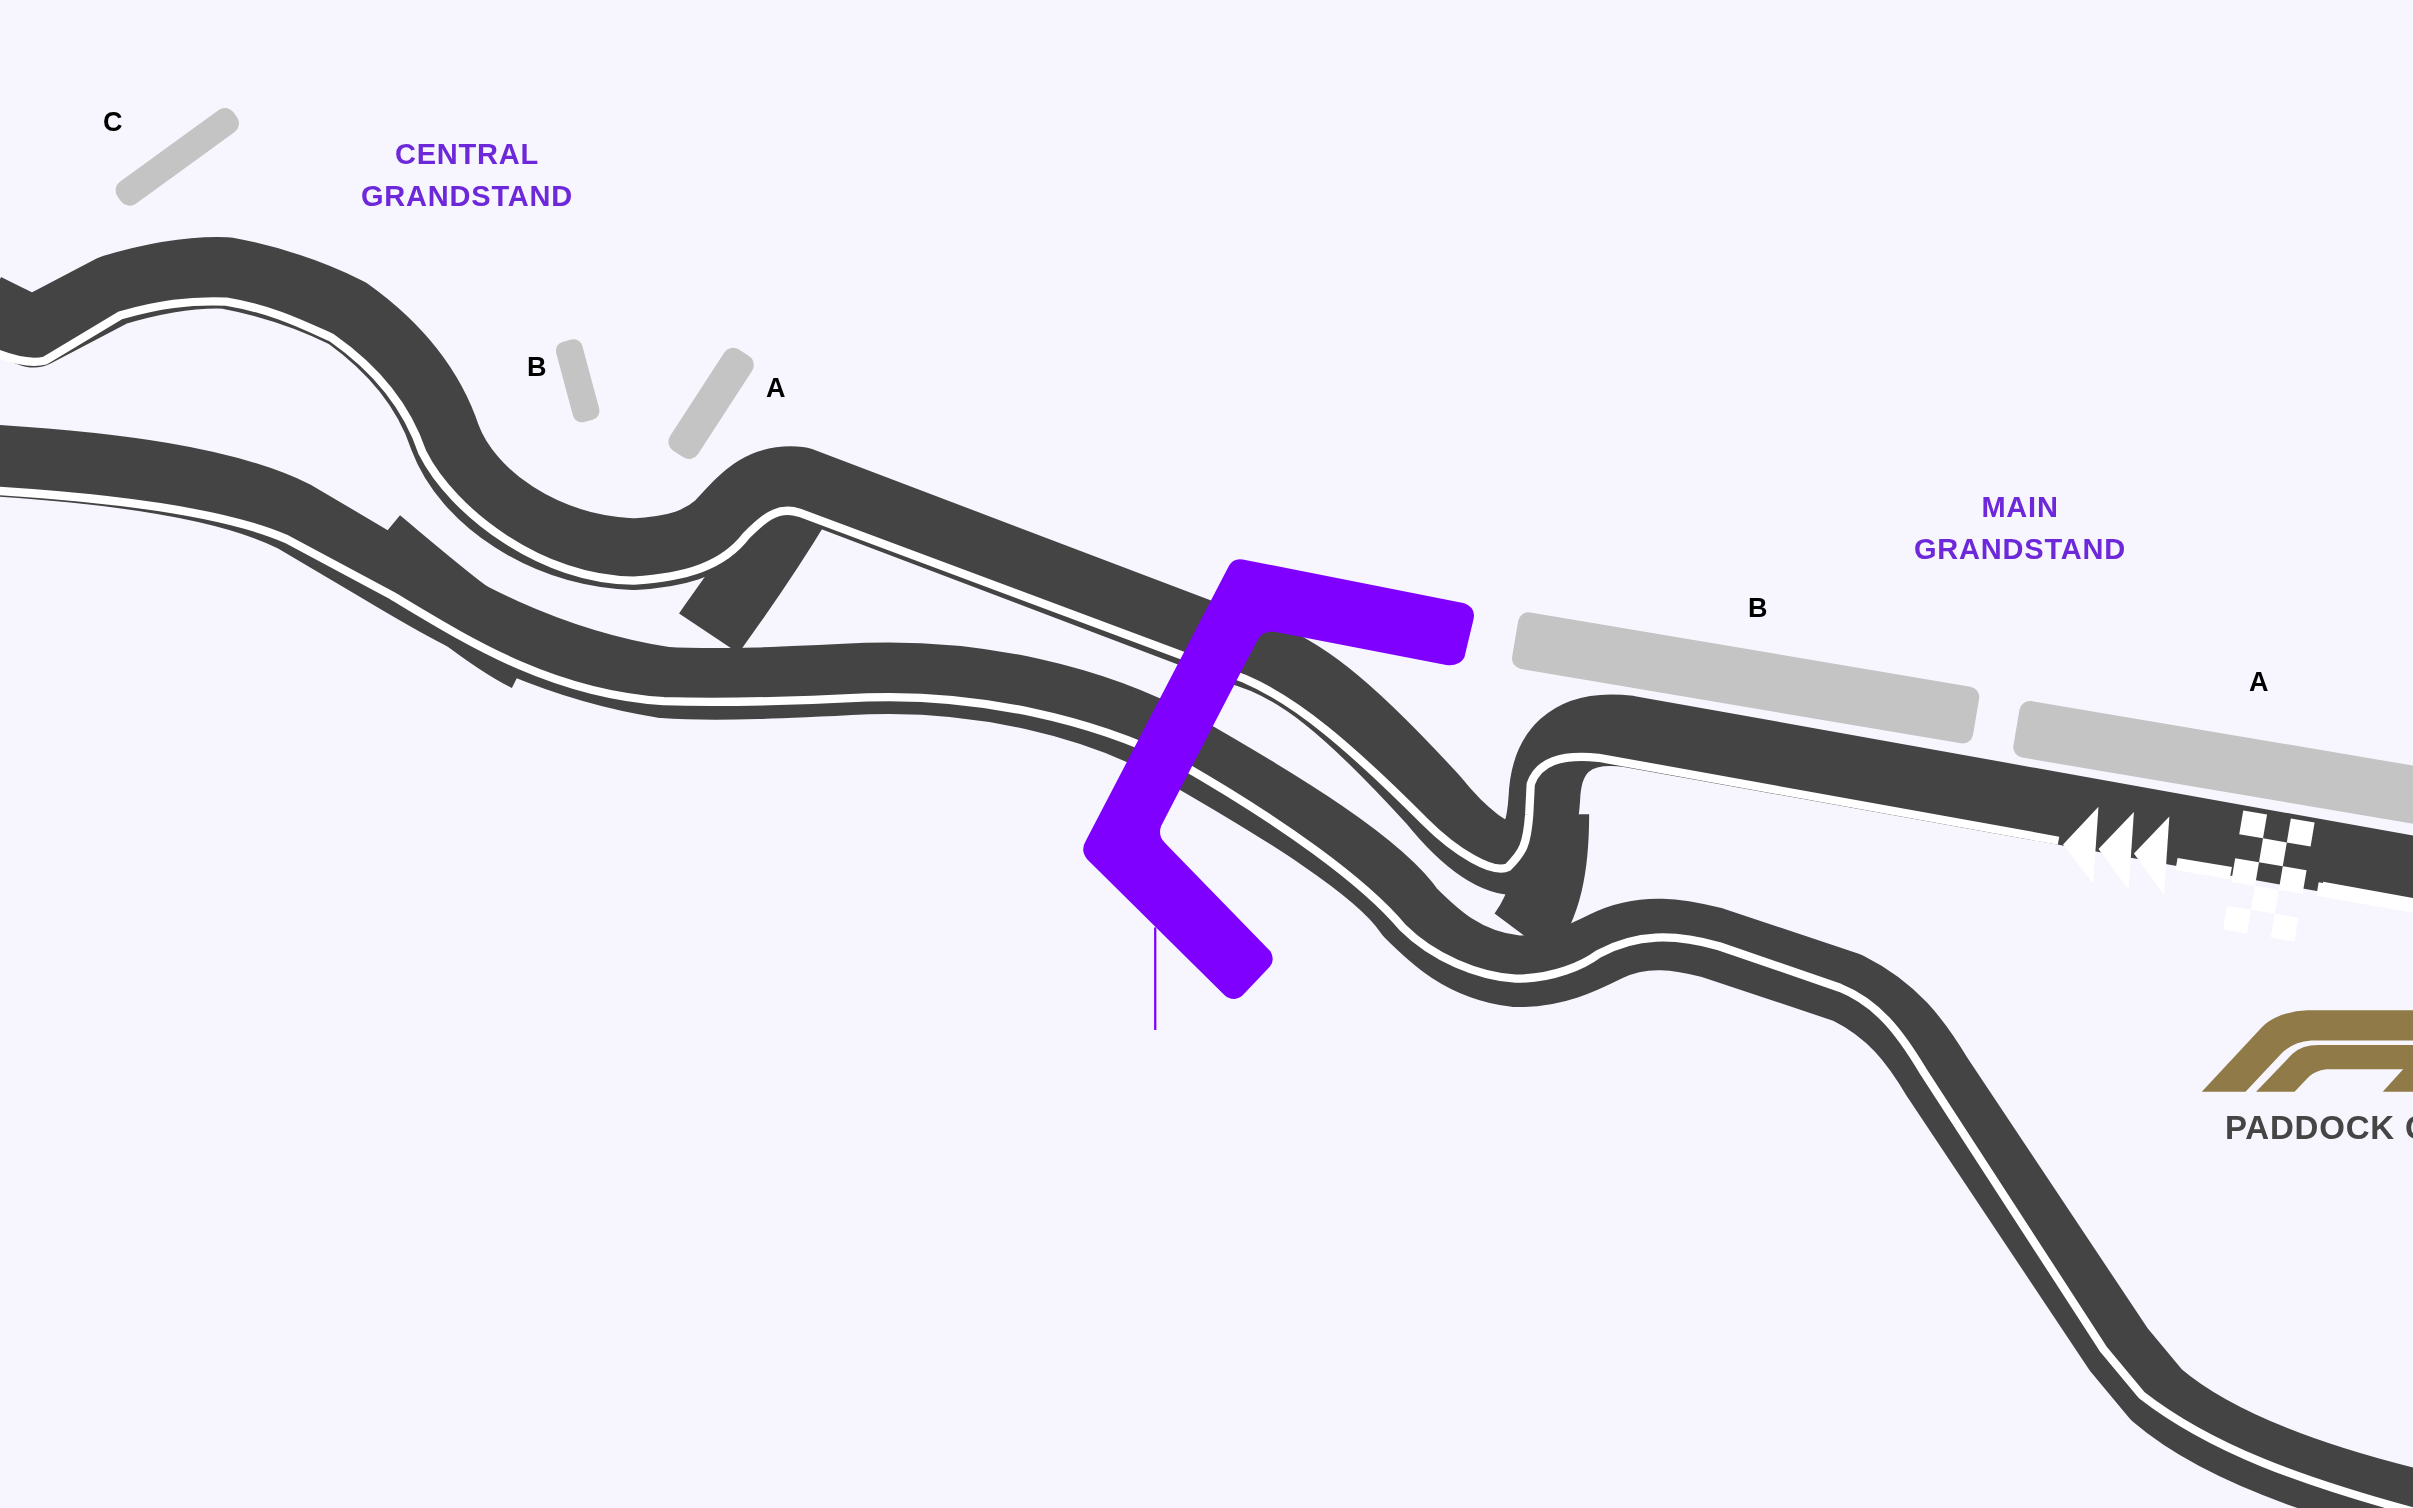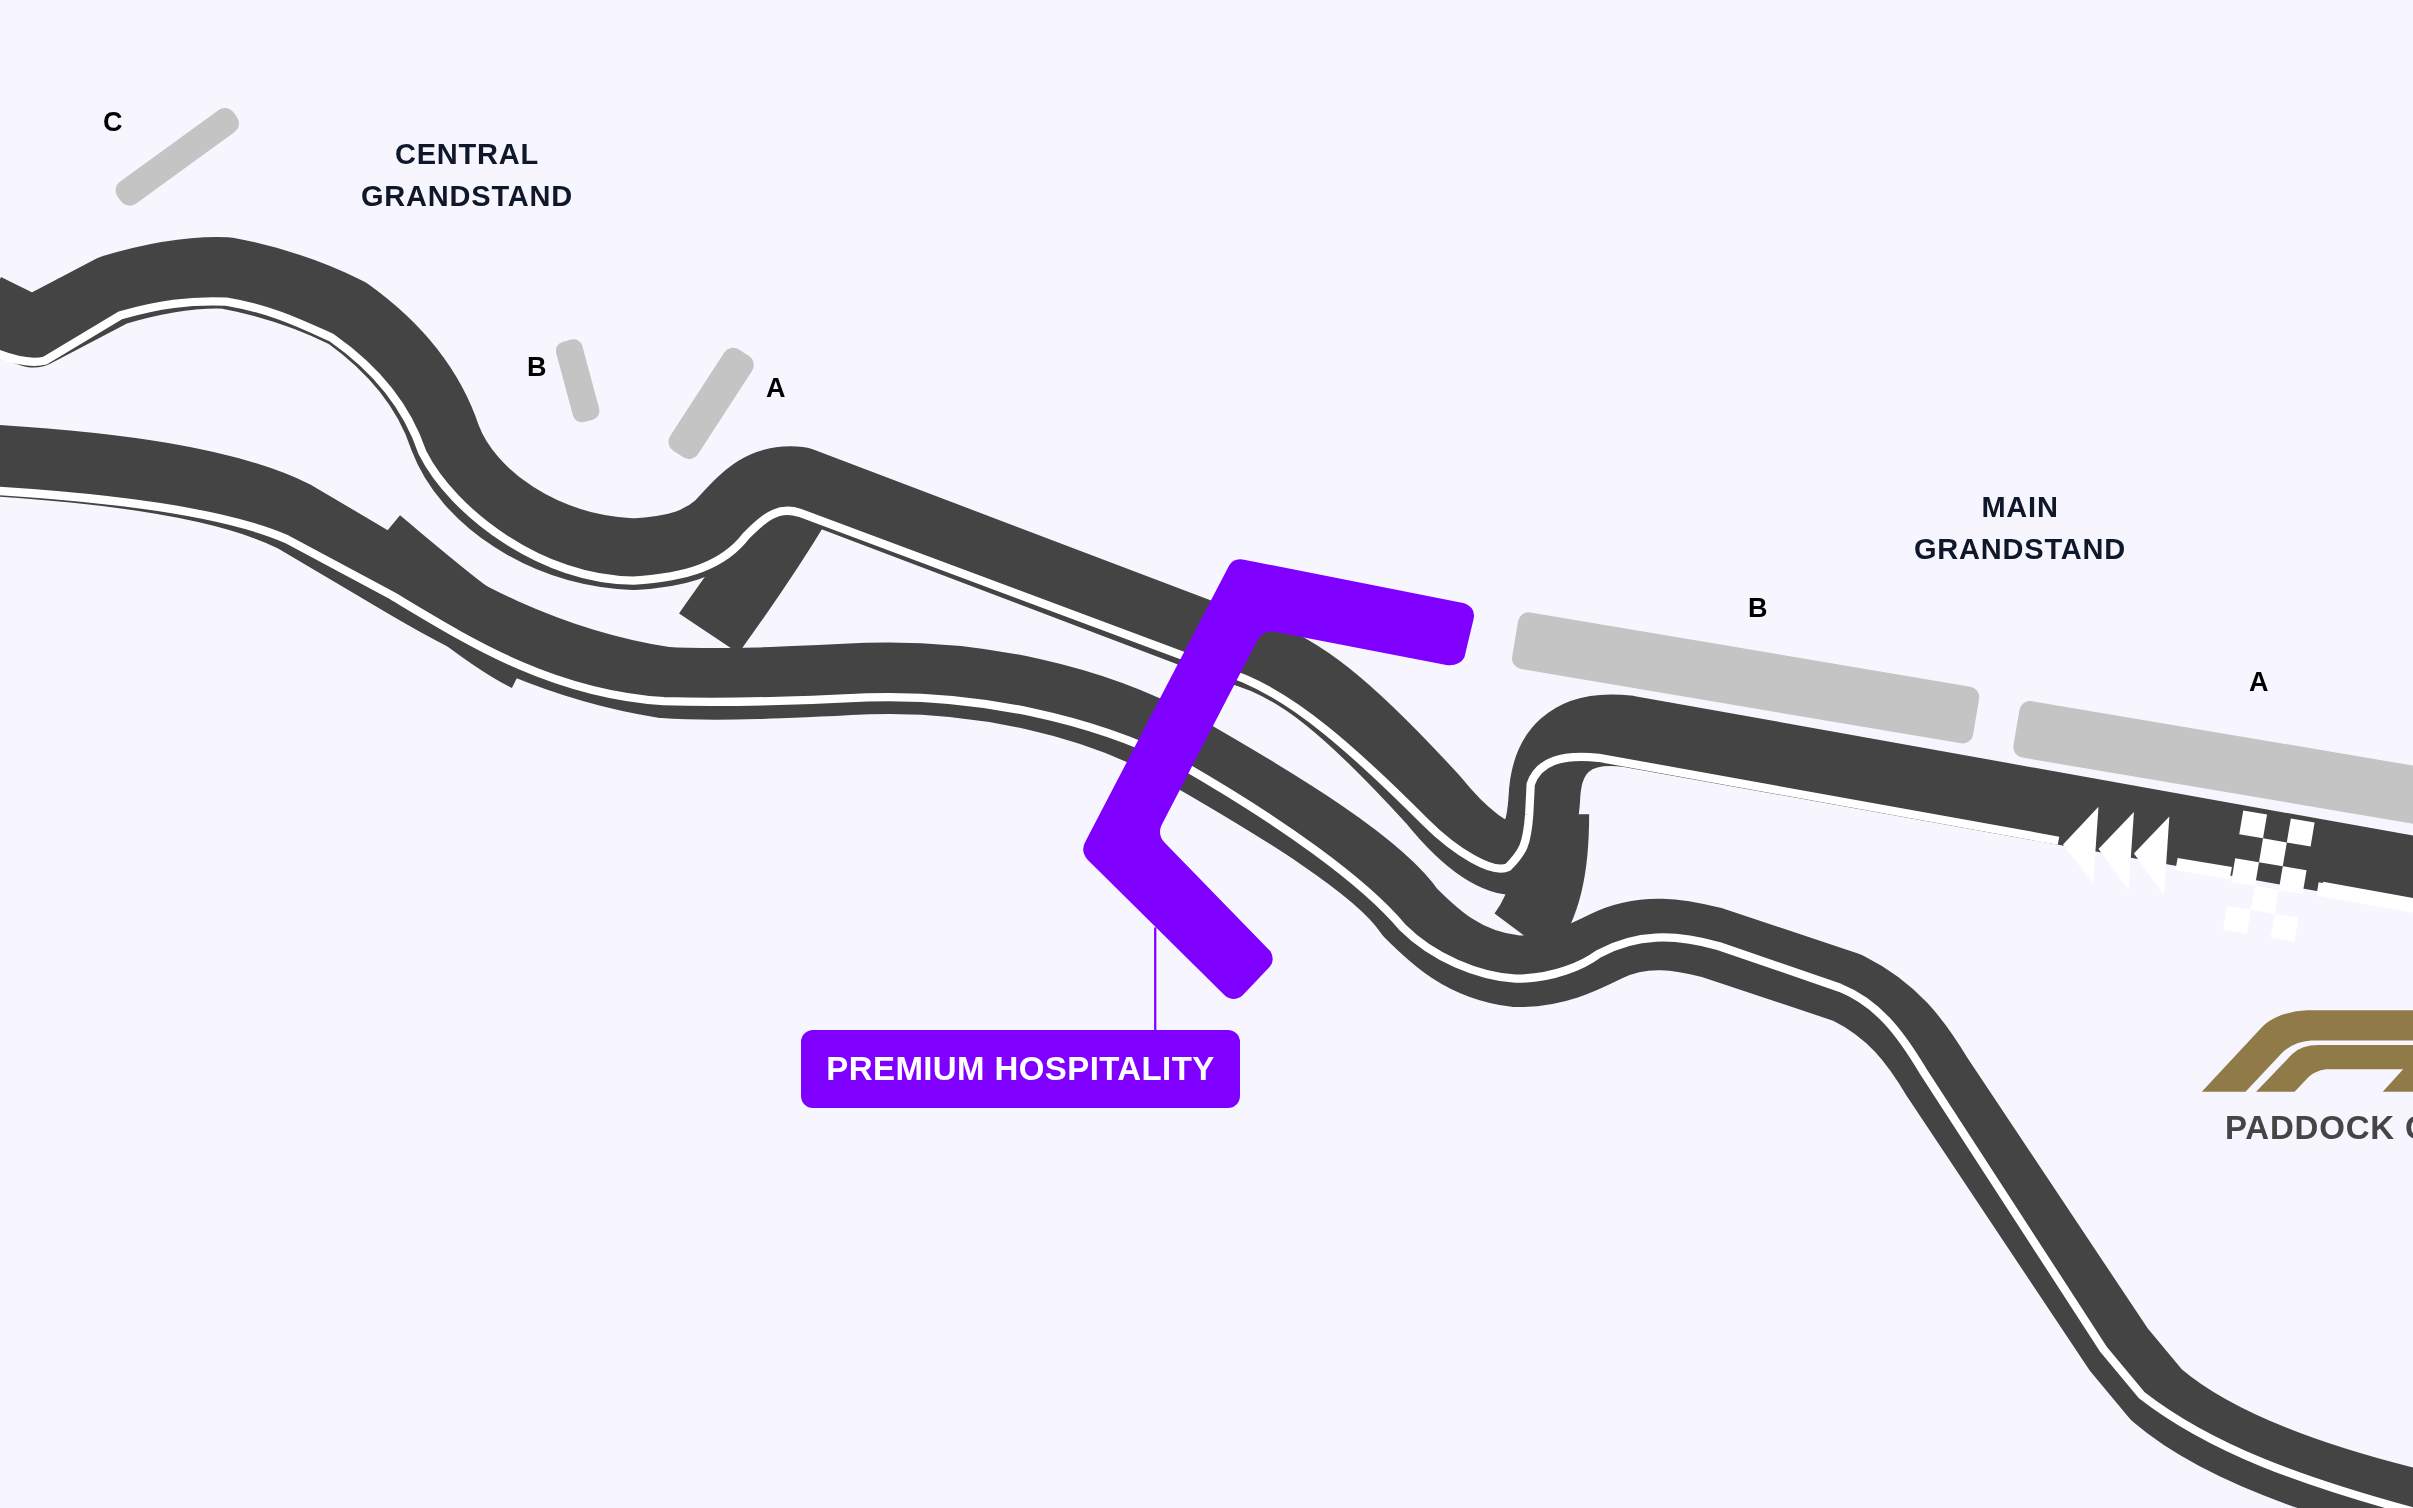--- a/index.html
+++ b/index.html
@@ -5,21 +5,21 @@
   html, body { margin: 0; padding: 0; }
   body {
     width: 2413px; height: 1508px; overflow: hidden;
     background: #f7f6fe;
     font-family: "Liberation Sans", sans-serif;
     position: relative;
   }
   #map-root { position: absolute; left: 0; top: 0; width: 2413px; height: 1508px; }
   svg { position: absolute; left: 0; top: 0; }
   .area-label {
-    position: absolute; color: #0f172a; font-weight: 700;
+    position: absolute; color: #6d28d9; font-weight: 700;
     font-size: 29px; letter-spacing: 0.8px; text-align: center; line-height: 42px;
     white-space: nowrap;
   }
   .area-label span { display: block; }
   .section-letter {
     position: absolute; color: #000; font-weight: 700; font-size: 27px;
   }
   .hosp-badge {
     position: absolute; left: 801px; top: 1030px; width: 439px; height: 78px;
     background: #8000ff; border-radius: 12px; color: #fff;
@@ -105,18 +105,17 @@
   <span>MAIN</span>
   <span>GRANDSTAND</span>
 </div>
 
 <div class="section-letter" style="left:103px; top:107px;">C</div>
 <div class="section-letter" style="left:527px; top:352px;">B</div>
 <div class="section-letter" style="left:766px; top:373px;">A</div>
 <div class="section-letter" style="left:1748px; top:593px;">B</div>
 <div class="section-letter" style="left:2249px; top:667px;">A</div>
 
-<div class="hosp-badge">PREMIUM HOSPITALITY</div>
 
 <div class="paddock-label">PADDOCK C</div>
 
 </div>
 
 
 </body></html>

